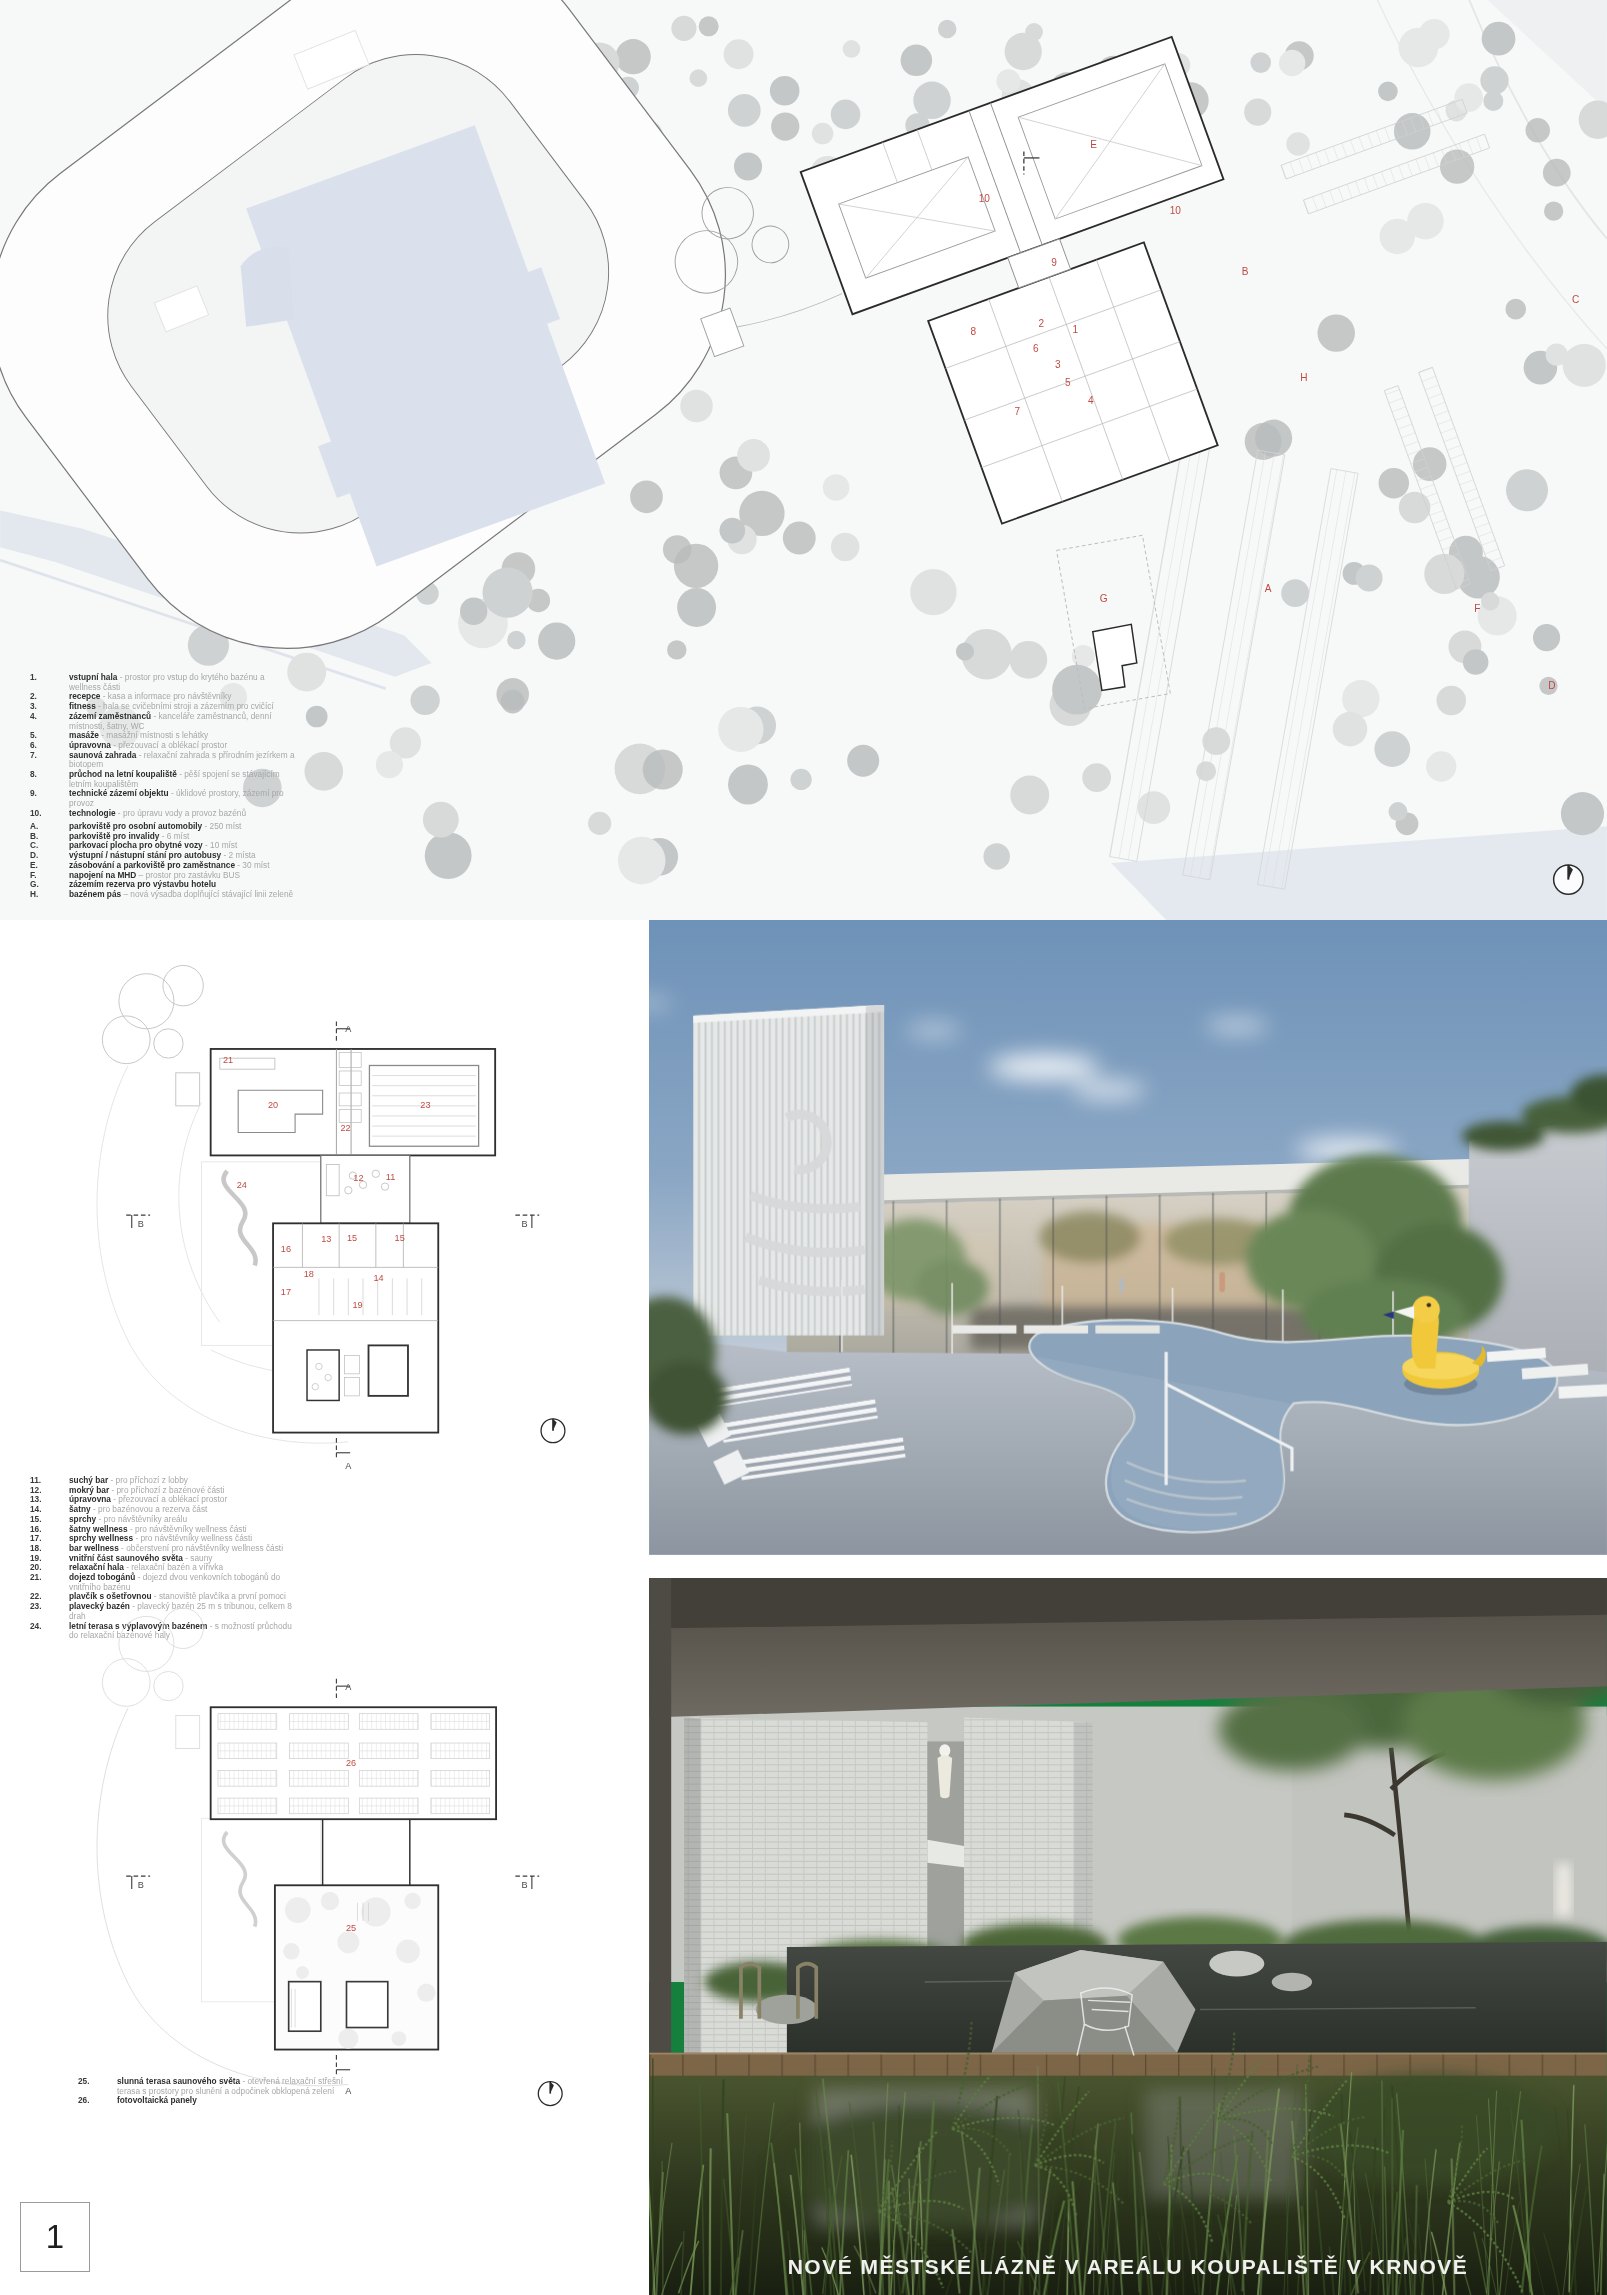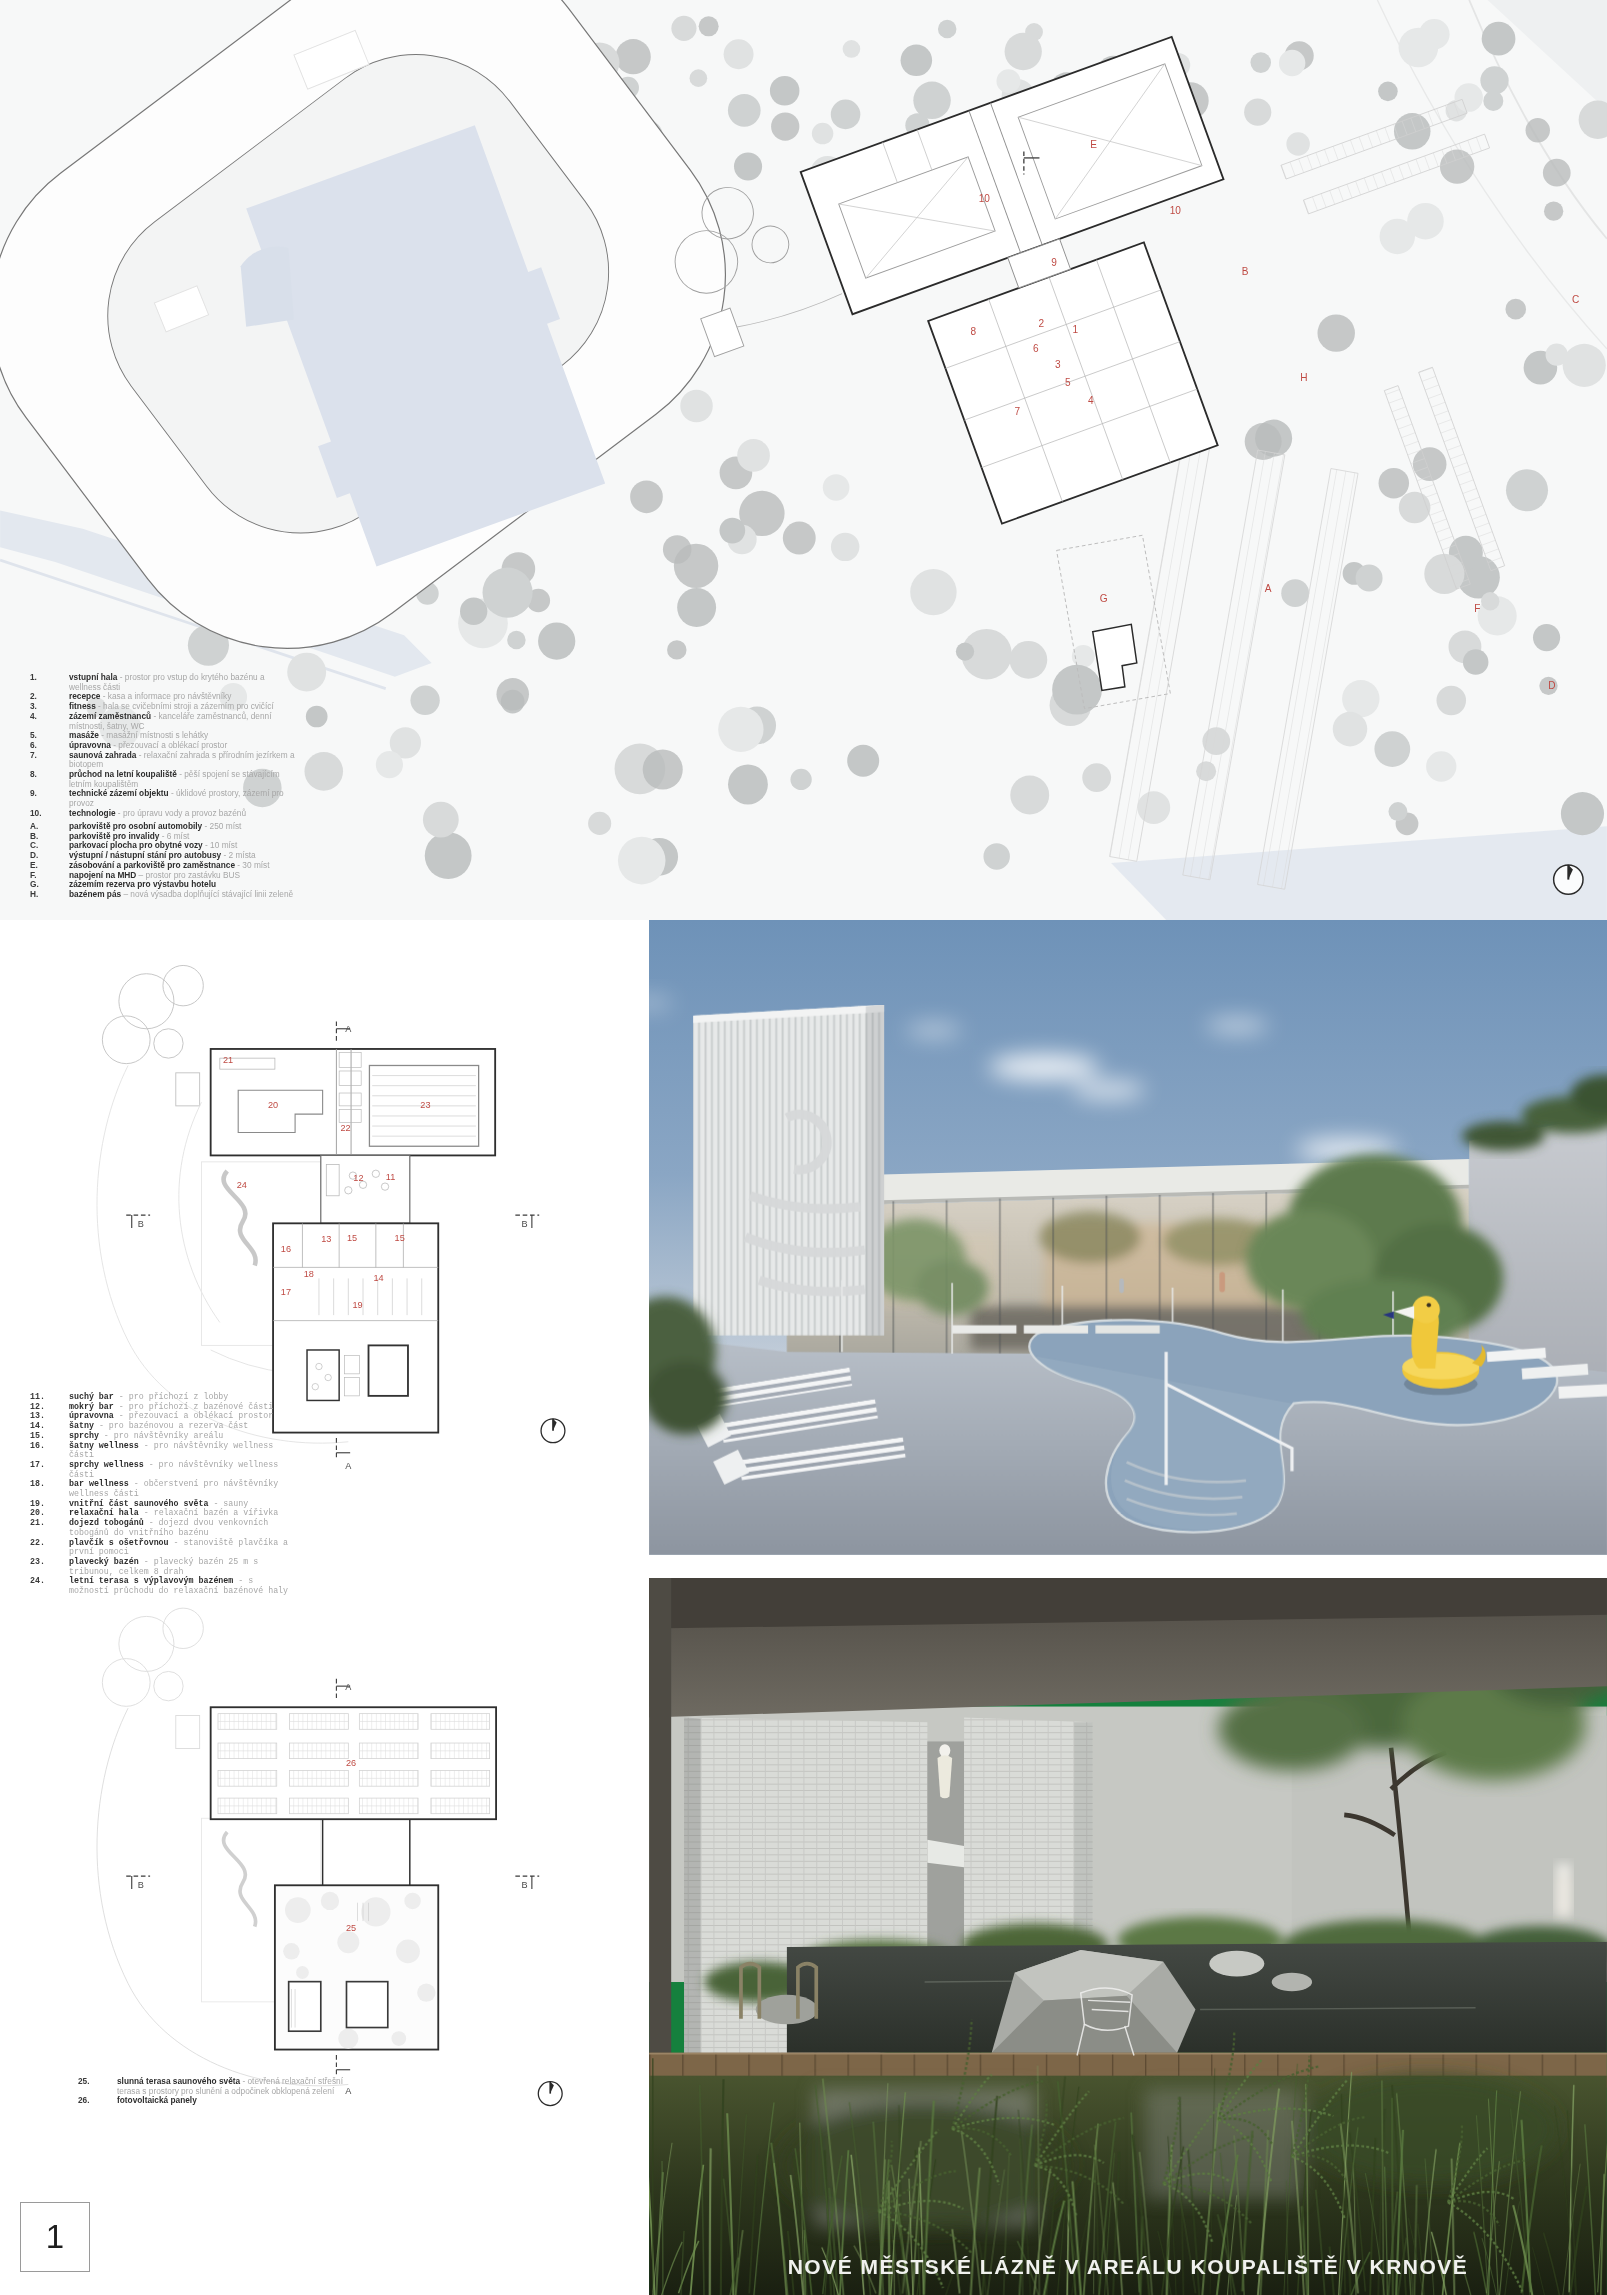--- a/index.html
+++ b/index.html
@@ -513,21 +513,21 @@
       <text x="300" y="560" fill="#4a4a4a" font-size="10" text-anchor="middle" class="plan-label">A</text>
       <text x="74" y="296" fill="#4a4a4a" font-size="10" text-anchor="middle" class="plan-label">B</text>
       <text x="492" y="296" fill="#4a4a4a" font-size="10" text-anchor="middle" class="plan-label">B</text>
     </g>
   <g>
     <circle cx="523" cy="518" r="13" fill="#fff" stroke="#2a2a2a" stroke-width="1.4"></circle>
     <line x1="523" y1="518" x2="523" y2="505" stroke="#2a2a2a" stroke-width="1.8"></line>
     <path d="M523,518 L523,505 L527,509 Z" fill="#2a2a2a"></path>
   </g>
 </svg>
-<div class="legend" style="left:30px;top:1392px;font-family:Liberation Mono, monospace;" id="legend-floor">
+<div class="legend" style="left:30px;top:1476px;" id="legend-floor">
     <div class="lg-row">
       <span class="lg-num">11.</span>
       <div class="lg-text"><span class="lg-term">suchý bar</span><span class="lg-desc"> - pro příchozí z lobby</span></div>
     </div>
     <div class="lg-row">
       <span class="lg-num">12.</span>
       <div class="lg-text"><span class="lg-term">mokrý bar</span><span class="lg-desc"> - pro příchozí z bazénové části</span></div>
     </div>
     <div class="lg-row">
       <span class="lg-num">13.</span>

